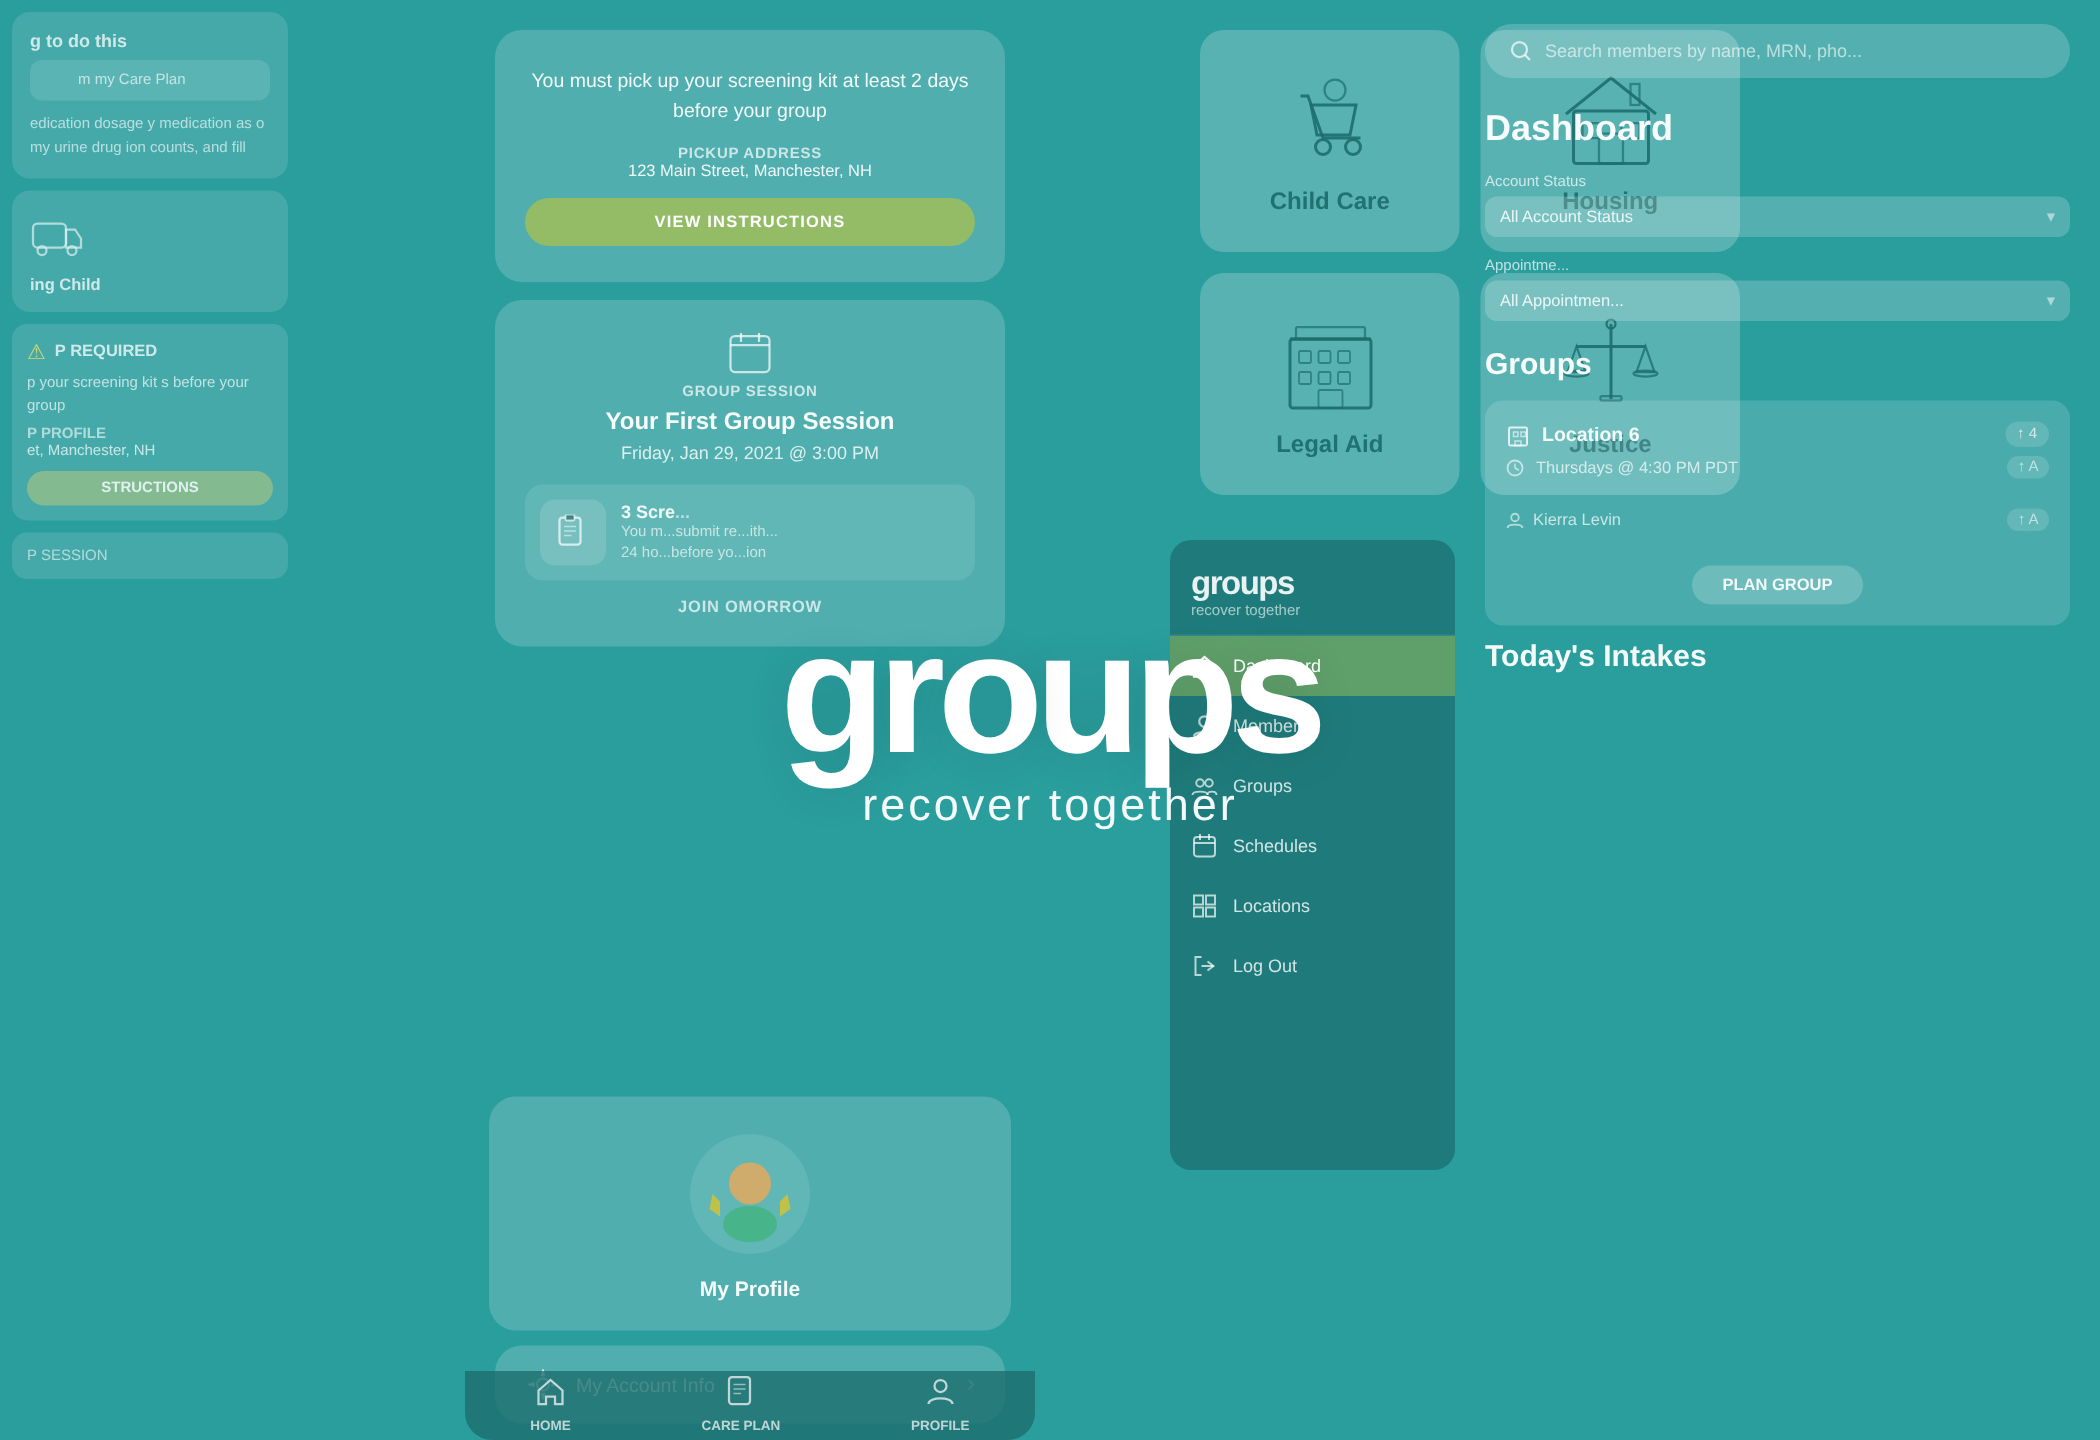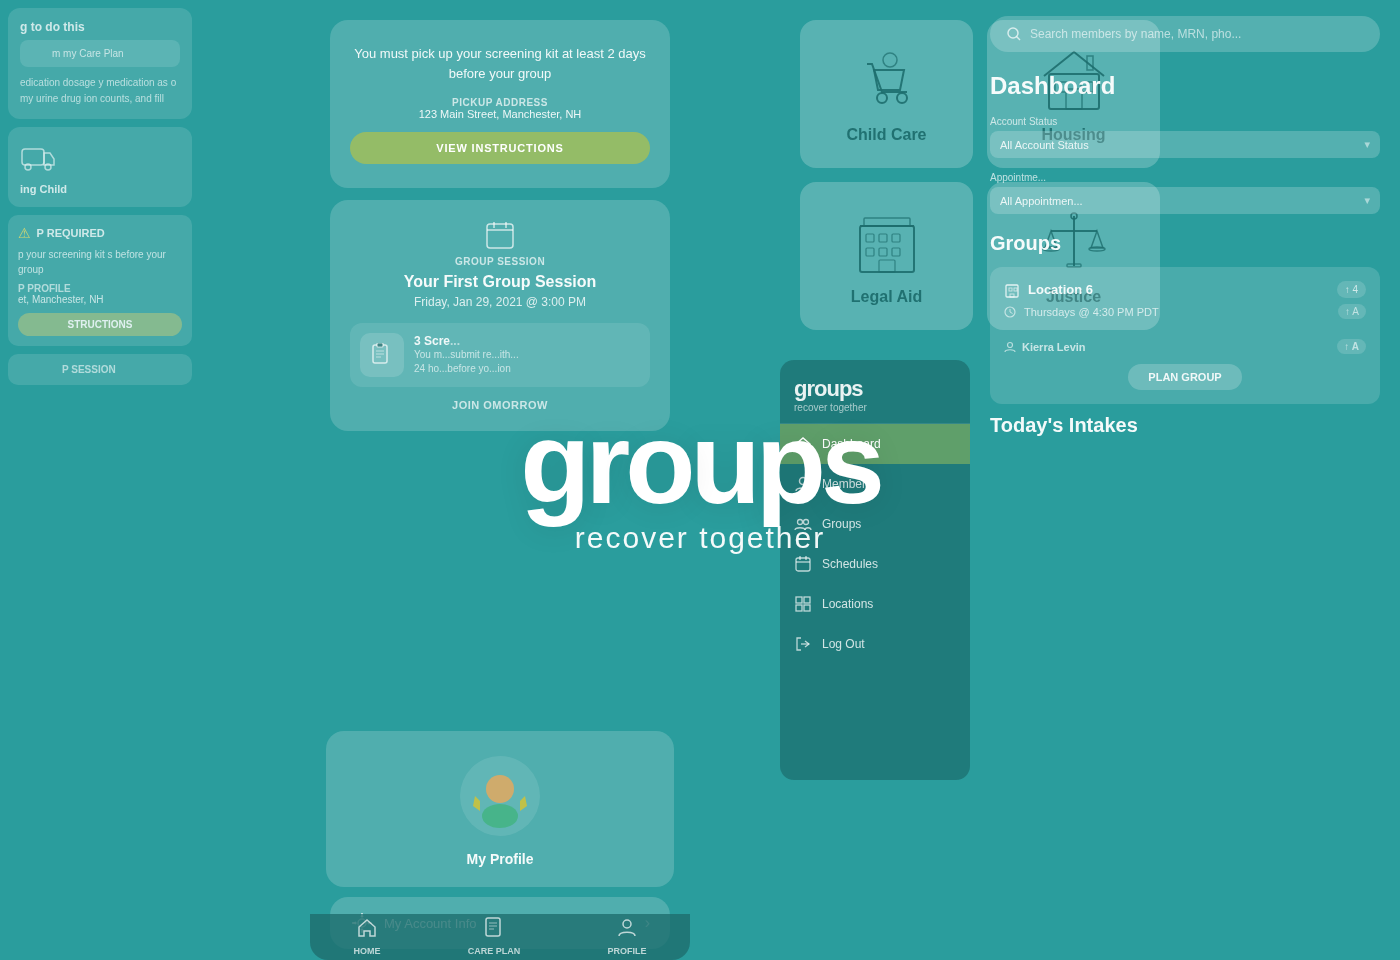--- a/index.html
+++ b/index.html
@@ -81,21 +81,21 @@
       <span style="color:rgba(255,230,100,0.9);font-size:14px;">⚠</span>
       <span style="color:rgba(255,255,255,0.9);font-size:11px;font-weight:600;">P REQUIRED</span>
     </div>
     <div style="color:rgba(255,255,255,0.8);font-size:10px;line-height:1.5;">p your screening kit
 s before your group</div>
     <div style="color:rgba(255,255,255,0.7);font-size:10px;font-weight:600;margin-top:6px;">P PROFILE</div>
     <div style="color:rgba(255,255,255,0.85);font-size:10px;">et, Manchester, NH</div>
     <div style="background:rgba(180,200,130,0.7);border-radius:16px;padding:6px 10px;text-align:center;margin-top:8px;color:white;font-size:10px;font-weight:600;">STRUCTIONS</div>
   </div>
   <div style="margin:8px;background:rgba(255,255,255,0.15);border-radius:10px;padding:10px;">
-    <div style="color:rgba(255,255,255,0.7);font-size:10px;font-weight:700;margin-left:44px;">P SESSION</div>
+    <div style="color:rgba(255,255,255,0.7);font-size:10px;font-weight:400;">P SESSION</div>
   </div>
 </div>
 
 <div style="position:absolute;left:310px;top:0;width:380px;height:960px;z-index:2;">
 
   <div style="background:rgba(255,255,255,0.18);border-radius:18px;padding:24px 20px;margin:20px 20px 12px;">
     <div style="color:rgba(255,255,255,0.92);font-size:13px;text-align:center;margin-bottom:14px;line-height:1.5;">You must pick up your screening kit at least 2 days before your group</div>
     <div style="color:rgba(255,255,255,0.7);font-size:10px;font-weight:600;letter-spacing:0.5px;text-align:center;">PICKUP ADDRESS</div>
     <div style="color:rgba(255,255,255,0.9);font-size:11px;text-align:center;margin-bottom:12px;">123 Main Street, Manchester, NH</div>
     <div style="background:rgba(160,190,90,0.85);border-radius:22px;padding:10px 20px;text-align:center;color:white;font-size:11px;font-weight:700;letter-spacing:0.8px;">VIEW INSTRUCTIONS</div>
@@ -364,21 +364,21 @@
     </div>
     <div style="display:flex;align-items:center;gap:8px;color:rgba(255,255,255,0.7);font-size:11px;margin-bottom:20px;">
       <svg width="12" height="12" viewBox="0 0 12 12">
         <circle cx="6" cy="6" r="5" stroke="rgba(255,255,255,0.6)" stroke-width="1.2" fill="none"></circle>
         <line x1="6" y1="3" x2="6" y2="6" stroke="rgba(255,255,255,0.6)" stroke-width="1"></line>
         <line x1="6" y1="6" x2="8.5" y2="7.5" stroke="rgba(255,255,255,0.6)" stroke-width="1"></line>
       </svg>
       <span>Thursdays @ 4:30 PM PDT</span>
       <span style="margin-left:auto;background:rgba(255,255,255,0.15);border-radius:12px;padding:2px 7px;color:rgba(255,255,255,0.6);font-size:10px;">↑ A</span>
     </div>
-    <div style="display:flex;align-items:center;gap:6px;color:rgba(255,255,255,0.7);font-size:11px;margin-bottom:10px;font-weight:bold;">
+    <div style="display:flex;align-items:center;gap:6px;color:rgba(255,255,255,0.7);font-size:11px;margin-bottom:23px;">
       <svg width="12" height="12" viewBox="0 0 12 12">
         <circle cx="6" cy="4" r="2.5" stroke="rgba(255,255,255,0.6)" stroke-width="1.2" fill="none"></circle>
         <path d="M1 11 C1 8 11 8 11 11" stroke="rgba(255,255,255,0.6)" stroke-width="1.2" fill="none"></path>
       </svg>
       <span>Kierra Levin</span>
       <span style="margin-left:auto;background:rgba(255,255,255,0.15);border-radius:12px;padding:2px 7px;color:rgba(255,255,255,0.6);font-size:10px;">↑ A</span>
     </div>
     <div style="text-align:center;">
       <span style="background:rgba(255,255,255,0.2);border-radius:20px;padding:7px 20px;color:rgba(255,255,255,0.9);font-size:11px;font-weight:600;display:inline-block;">PLAN GROUP</span>
     </div>

